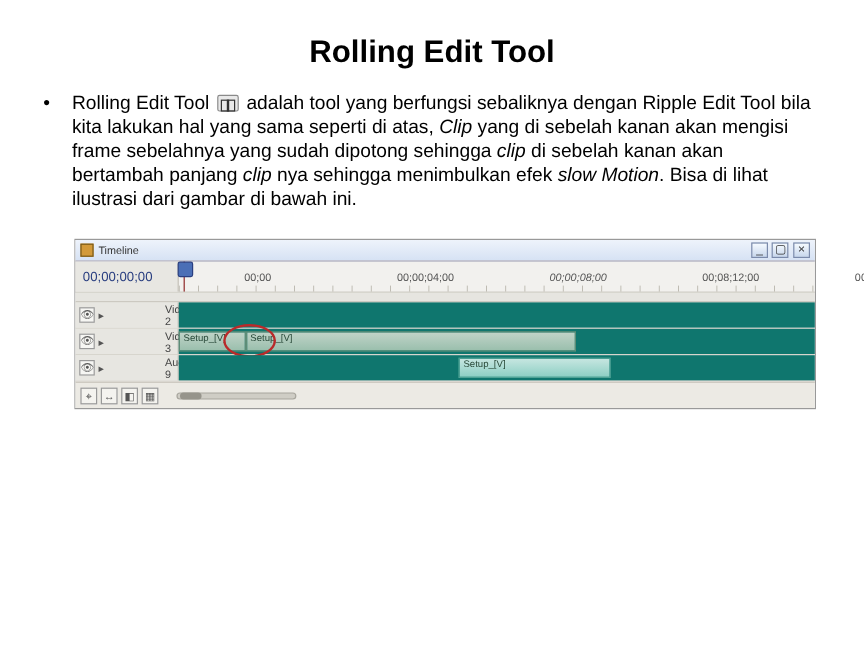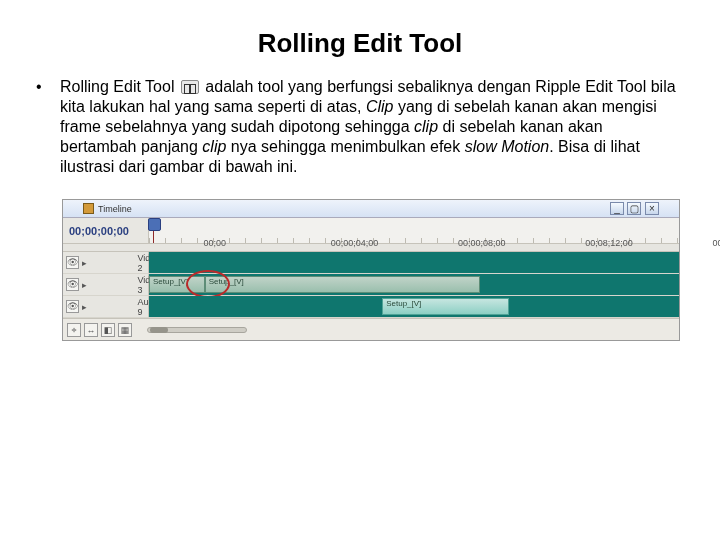--- a/index.html
+++ b/index.html
@@ -70,21 +70,21 @@
     background: #f2f1ee;
     font-size: 9px;
     color: #333;
   }
   .win-header {
     height: 18px;
     background: linear-gradient(#eef3fb, #d6e2f4);
     display: flex;
     align-items: center;
     justify-content: space-between;
-    padding: 0 20px;
+    padding: 0 4px;
     border-bottom: 1px solid #aab;
   }
   .win-title {
     display: flex;
     align-items: center;
     gap: 4px;
   }
   .win-title .app-icon {
     width: 11px; height: 11px;
     background: #d39a3a;
@@ -150,37 +150,37 @@
   }
   .timecode-cell {
     width: 86px;
     flex: 0 0 86px;
     border-right: 1px solid #c6c3ba;
     display: flex;
     align-items: center;
     padding-left: 6px;
     color: #2a3f80;
     font-size: 11px;
-    font-weight: bold;
+    font-weight: normal;
     background: #e8e7e2;
   }
   .ruler-ticks {
     flex: 1;
     position: relative;
     background: repeating-linear-gradient(
       to right,
       #bdbab1 0, #bdbab1 1px, transparent 1px, transparent 16px
     );
     background-position: 0 20px;
     background-size: 16px 6px;
     background-repeat: repeat-x;
   }
   .ruler-ticks .label {
     position: absolute;
-    top: 20px;
+    top: 8px;
     font-size: 9px;
     color: #555;
     transform: translateX(-4px);
     padding-left: 48px;
   }
   .playhead {
     position: absolute;
     top: 0; bottom: 0;
     width: 1px;
     background: #8f2a2a;
@@ -318,21 +318,21 @@
         <span>×</span>
       </div>
     </div>
 
     <div class="ruler-top">
       <div class="timecode-cell">00;00;00;00</div>
       <div class="ruler-ticks" id="ruler">
         <div class="playhead"></div>
       <span class="label" style="left: 2%;">00;00</span>
           <span class="label" style="left: 26%;">00;00;04;00</span>
-          <span class="label" style="left: 50%;">00;00;08;00</span>
+          <span class="label" style="left: 50%; font-style: italic;">00;00;08;00</span>
           <span class="label" style="left: 74%;">00;08;12;00</span>
           <span class="label" style="left: 98%;">00;00;16;00</span>
         </div>
     </div>
 
     <div class="timeline-body" style="flex-direction:column;">
       <div class="ruler-spacer"></div>
       <div id="tracks">
           <div class="track-row">
             <div class="track-head">

